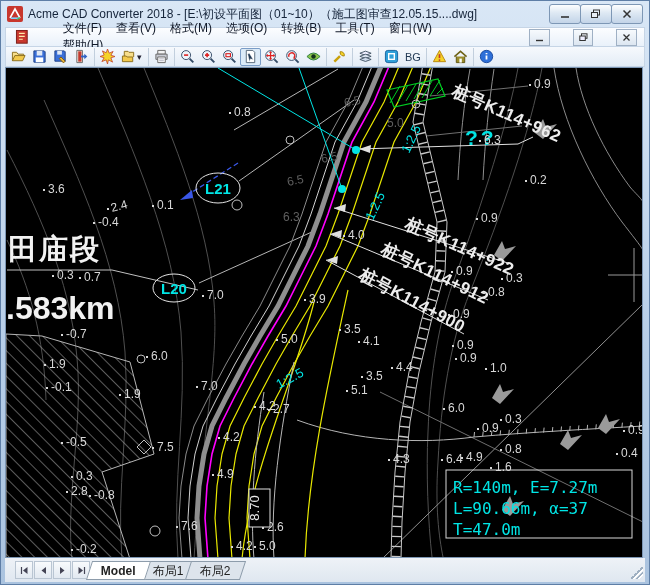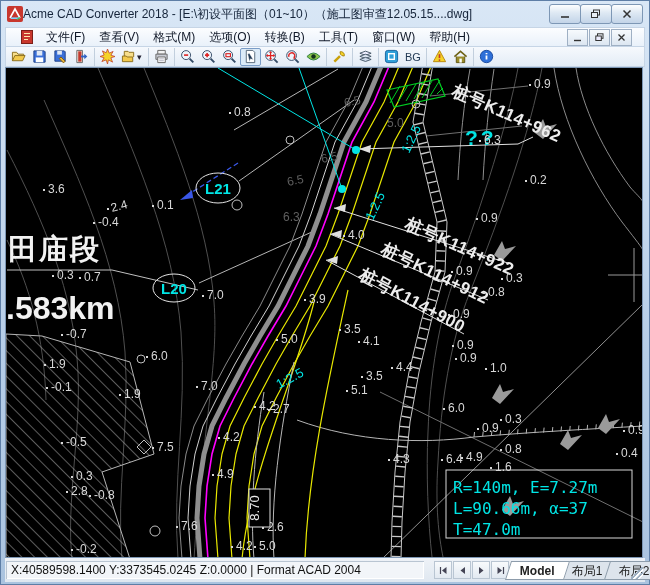--- a/index.html
+++ b/index.html
@@ -1,30 +1,30 @@
 <!DOCTYPE html>
 <html><head>
 <meta charset="utf-8">
 <style>
   html,body{margin:0;padding:0;background:#9db8d2;}
   body{width:650px;height:585px;overflow:hidden;font-family:"Liberation Sans",sans-serif;}
   .win{position:relative;width:650px;height:585px;box-sizing:border-box;
        background:linear-gradient(#d9e7f6,#b6cde7 60%,#aac3df);border:1px solid #5e7ea6;}
   
-  .titlebar{position:absolute;left:0;top:0;right:0;height:26px;display:flex;align-items:center;padding:0 6px;}
+  .titlebar{position:absolute;left:0;top:0;right:0;height:26px;display:flex;align-items:center;padding:0 6px;gap:5px;}
   .app-icon{width:16px;height:16px;flex:0 0 16px;}
   .title{font-size:12px;color:#15243a;white-space:nowrap;overflow:hidden;flex:1;}
   .winbtns{display:flex;}
   .wbtn{width:30px;height:18px;border:1px solid #7d97b5;border-radius:3px;margin-left:-1px;
         background:linear-gradient(#fdfeff,#dde8f3 45%,#c3d4e8);display:flex;align-items:center;justify-content:center;}
   .wbtn svg{width:12px;height:10px;}
   
   .menubar{position:absolute;left:4px;right:4px;top:26px;height:20px;box-sizing:border-box;
            background:linear-gradient(#fcfdff,#e9f1fa);border:1px solid #c6d5e6;
-           display:flex;align-items:center;font-size:12px;padding:0 12px;}
+           display:flex;align-items:center;font-size:12px;padding:0 7px;gap:22px;}
   .doc-icon{width:16px;height:16px;margin:0 4px 0 1px;}
   .mitem{padding:2px 7px;color:#101828;white-space:nowrap;}
   .mspacer{flex:1;}
   .mdibtn{width:19px;height:15px;border:1px solid #9fb0c4;background:linear-gradient(#f7fafd,#dce6f1);
           margin-left:1px;display:flex;align-items:center;justify-content:center;}
   .mdibtn svg{width:9px;height:9px;}
   
   .toolbar{position:absolute;left:4px;right:4px;top:46px;height:20px;box-sizing:border-box;
            background:linear-gradient(#f6f9fd,#e3ecf6);border:1px solid #c6d5e6;border-top:none;
            display:flex;align-items:center;}
@@ -515,21 +515,20 @@
         <rect x="247" y="487" width="21" height="38" fill="#000" stroke="#e0e0e0" stroke-width="1"></rect>
         <text x="257" y="506" fill="#e8e8e8" font-size="13" font-family="&quot;Liberation Sans&quot;,sans-serif" font-weight="400" letter-spacing="0" transform="rotate(-90 257 506)" text-anchor="middle">8.70</text>
         <rect x="444" y="468" width="186" height="68" fill="none" stroke="#d8d8d8" stroke-width="1"></rect>
         <text x="451" y="491" fill="#00e5e5" font-size="16" font-family="&quot;DejaVu Sans Mono&quot;,monospace" font-weight="400" letter-spacing="0">R=140m, E=7.27m</text>
         <text x="451" y="512" fill="#00e5e5" font-size="16" font-family="&quot;DejaVu Sans Mono&quot;,monospace" font-weight="400" letter-spacing="0">L=90.66m, α=37</text>
         <text x="451" y="533" fill="#00e5e5" font-size="16" font-family="&quot;DejaVu Sans Mono&quot;,monospace" font-weight="400" letter-spacing="0">T=47.0m</text>
       </svg>
     </div>
 
   <div class="statusbar">
-    <div class="coords">X:40589598.1400 Y:3373545.0245 Z:0.0000 | Format ACAD 2004</div>
     <div class="tabnav">
       <span class="navbtn">
           <svg viewBox="0 0 9 9">
             <path d="M1.5 1v7" stroke="#445" stroke-width="1.2"></path>
             <path d="M7.5 1L3 4.5 7.5 8z" fill="#445"></path>
           </svg>
         </span>
       <span class="navbtn">
           <svg viewBox="0 0 9 9">
             <path d="M7 1L2.5 4.5 7 8z" fill="#445"></path>

